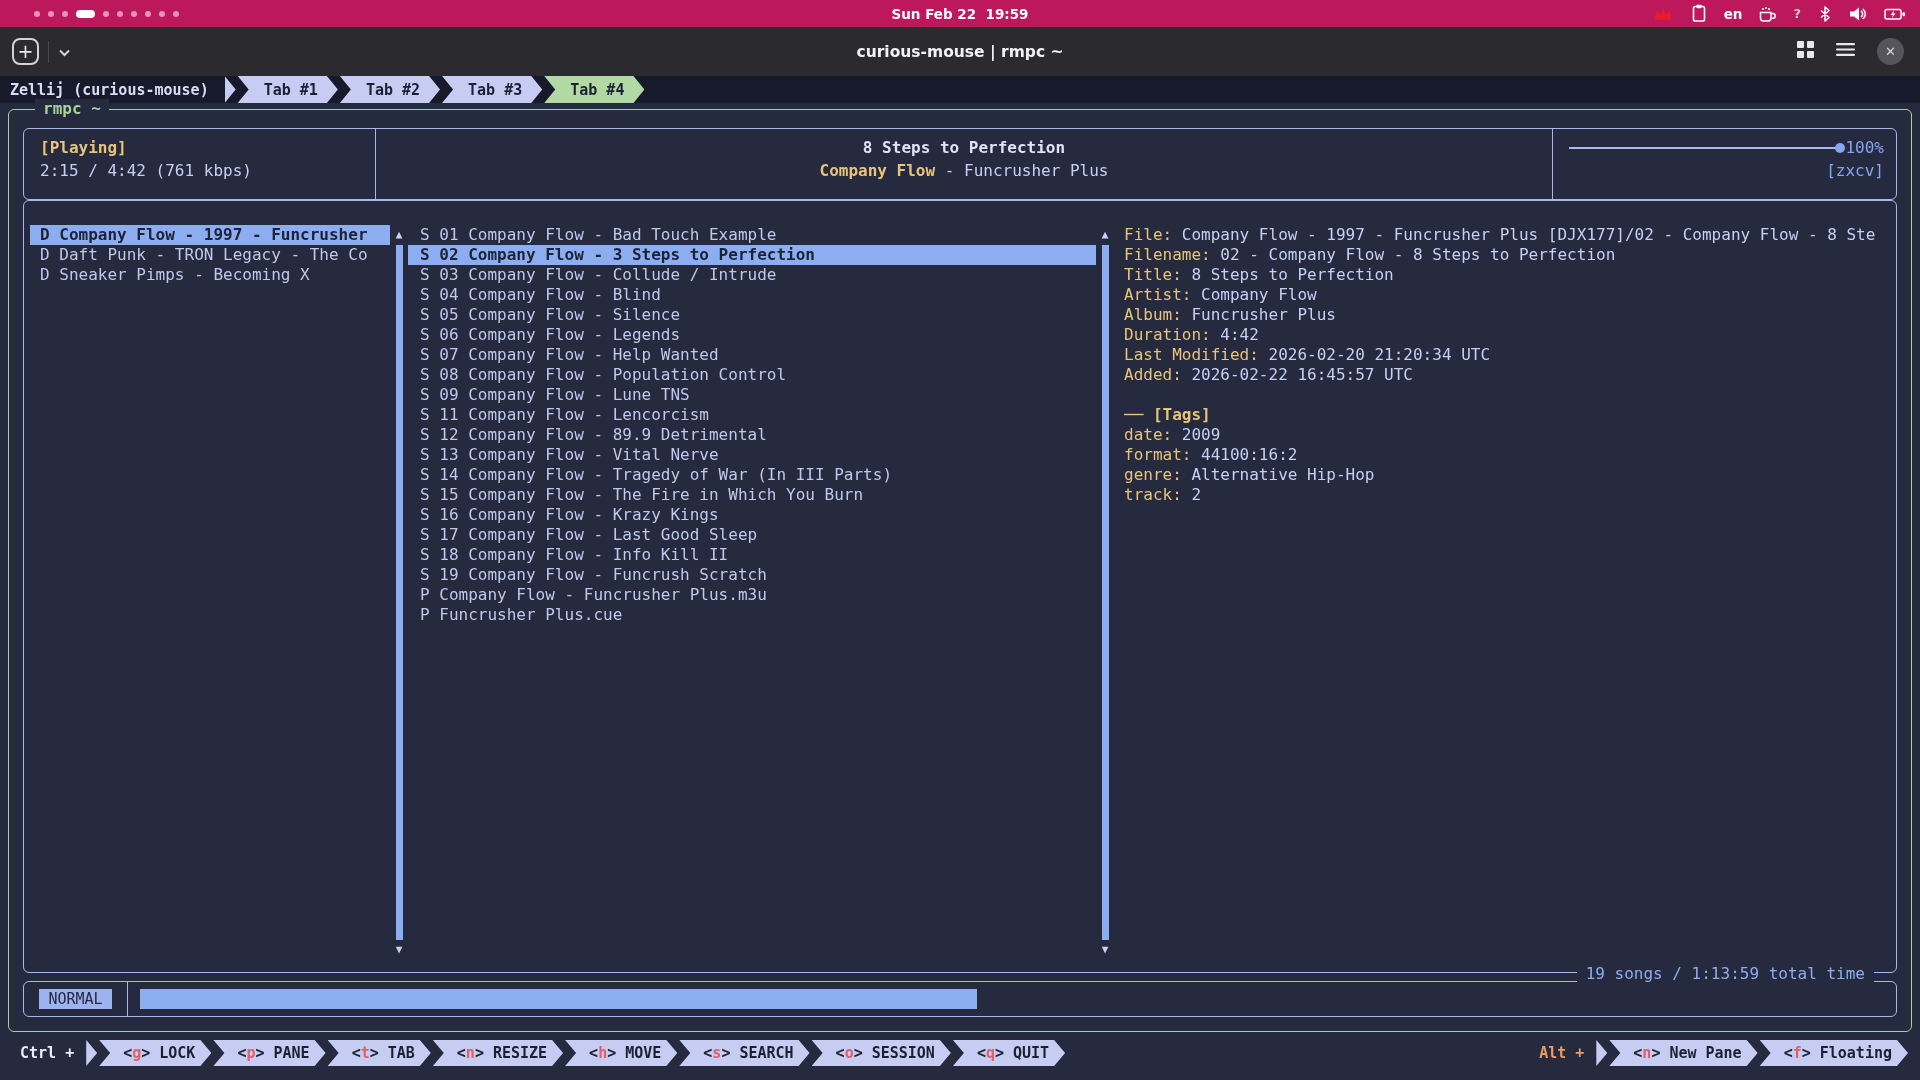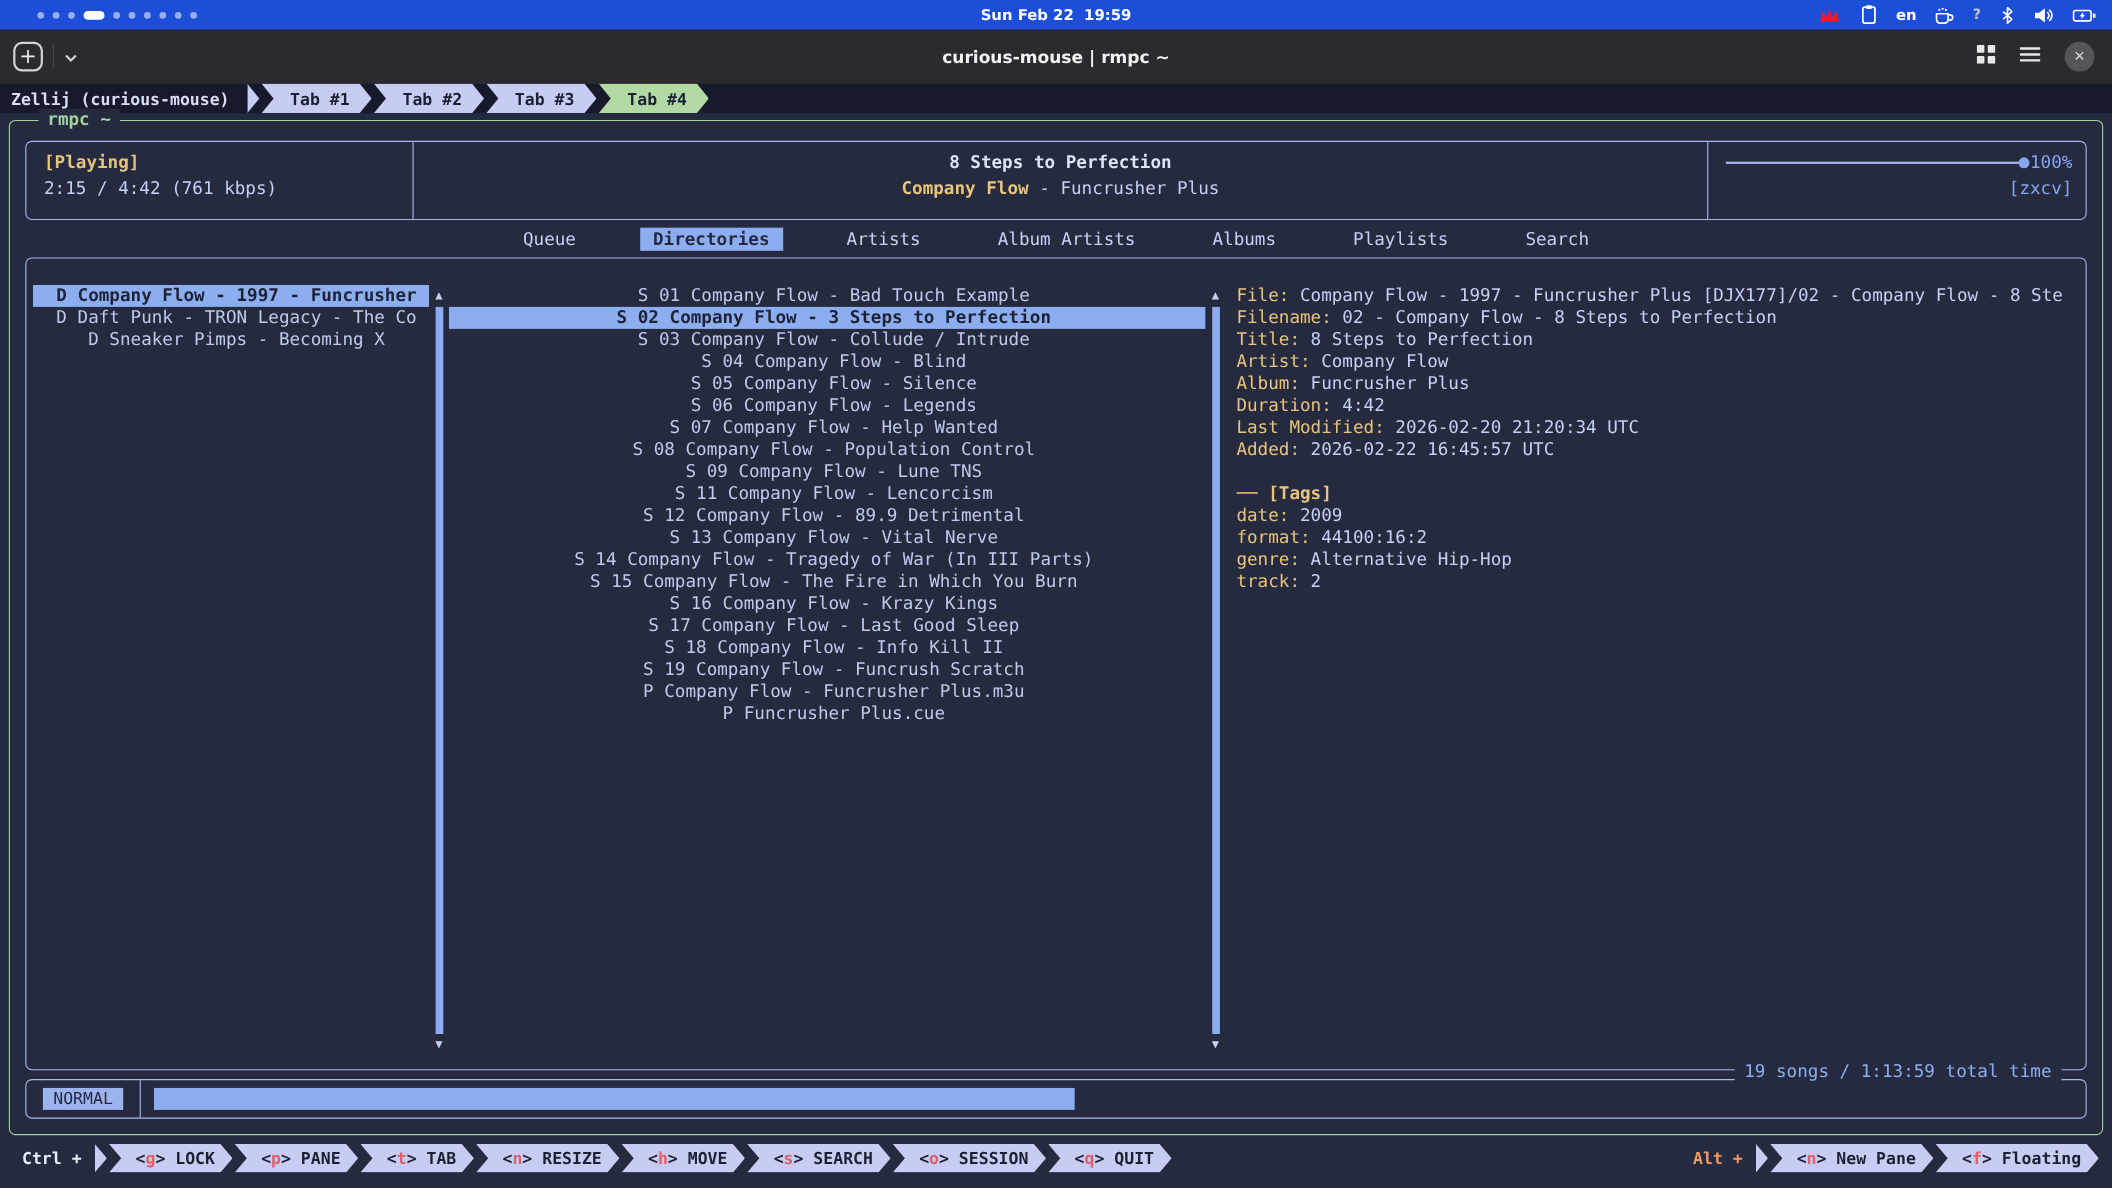--- a/index.html
+++ b/index.html
@@ -1,20 +1,20 @@
 <!DOCTYPE html>
 <html><head>
 <meta charset="utf-8">
 <style>
   * { box-sizing: border-box; margin: 0; padding: 0; }
   html,body { width:1920px; height:1080px; overflow:hidden; }
   body { background:#252a3e; font-family:"DejaVu Sans Mono", monospace; }
 
   
-  .topbar { height:27px; background:#1d4ed8; display:flex; align-items:center; position:relative; color:#fff;
+  .topbar { height:27px; background:#be185d; display:flex; align-items:center; position:relative; color:#fff;
             font-family:"DejaVu Sans","Liberation Sans",sans-serif; }
   .clock { position:absolute; left:0; right:0; text-align:center; font-weight:bold; font-size:13.5px; white-space:pre; }
   .workspaces { margin-left:34px; display:flex; gap:8px; align-items:center; z-index:1; }
   .dot { width:6px; height:6px; border-radius:50%; background:rgba(255,255,255,.55); display:inline-block; }
   .dot.active { width:19px; height:8px; border-radius:4px; background:#fff; }
   .tray { margin-left:auto; display:flex; gap:16px; align-items:center; padding-right:14px; z-index:1; }
   .tray svg { display:block; }
   .lang { font-weight:bold; font-size:13.5px; }
   .help-glyph { font-size:13px; color:#c9c9c9; font-weight:bold; }
 
@@ -71,21 +71,21 @@
              padding:24px 0 12px; min-height:0; }
   .summary { position:absolute; bottom:-11px; right:22px; background:#252a3e; padding:0 9px; color:#8caef0;
              font-size:16px; white-space:pre; }
   .col-dirs { width:366px; padding-left:6px; overflow:hidden; }
   .scrollcol { width:18px; display:flex; flex-direction:column; align-items:center; flex-shrink:0; }
   .scroll-arrow { height:20px; line-height:20px; font-size:11px; color:#c6d0f5; }
   .scroll-thumb { width:7px; flex:1; background:#8caef0; }
   .col-files { width:688px; overflow:hidden; }
   .col-info { flex:1; min-width:0; padding-left:10px; overflow:hidden; }
 
-  .row { height:20px; line-height:20px; font-size:16px; color:#bfc9ec; white-space:pre; overflow:hidden; padding-left:10px;text-align:center; }
+  .row { height:20px; line-height:20px; font-size:16px; color:#bfc9ec; white-space:pre; overflow:hidden; padding-left:10px; }
   .col-files .row { padding-left:12px; }
   .row.selected { background:#8caef0; color:#1d2235; font-weight:bold; }
 
   .info-line { height:20px; line-height:20px; font-size:16px; white-space:pre; overflow:hidden; }
   .info-h { color:#e8c47c; font-weight:bold; }
   .info-k { color:#e8c47c; }
   .info-v { color:#c6d0f5; }
 
   .statusbox { height:36px; border:1px solid #a9b8ee; border-radius:6px; margin-top:8px; display:flex; flex-shrink:0; }
   .mode-cell { width:104px; border-right:1px solid #a9b8ee; display:flex; align-items:center; justify-content:center; }
@@ -230,30 +230,20 @@
       <div class="p-right">
         <div class="vol-line">
           <div class="vol-track"></div>
           <div class="vol-dot"></div>
           <span class="vol-pct">100%</span>
         </div>
         <div class="vol-binds">[zxcv]</div>
       </div>
     </div>
 
-    <div class="navrow">
-
-    <div class="navtab">Queue</div>
-        <div class="navtab active">Directories</div>
-        <div class="navtab">Artists</div>
-        <div class="navtab">Album Artists</div>
-        <div class="navtab">Albums</div>
-        <div class="navtab">Playlists</div>
-        <div class="navtab">Search</div>
-      </div>
 
     <div class="browser">
       <div class="summary">19 songs / 1:13:59 total time</div>
 
       <div class="col-dirs">
 
       <div class="row selected">D Company Flow - 1997 - Funcrusher</div>
           <div class="row">D Daft Punk - TRON Legacy - The Co</div>
           <div class="row">D Sneaker Pimps - Becoming X</div>
         </div>

